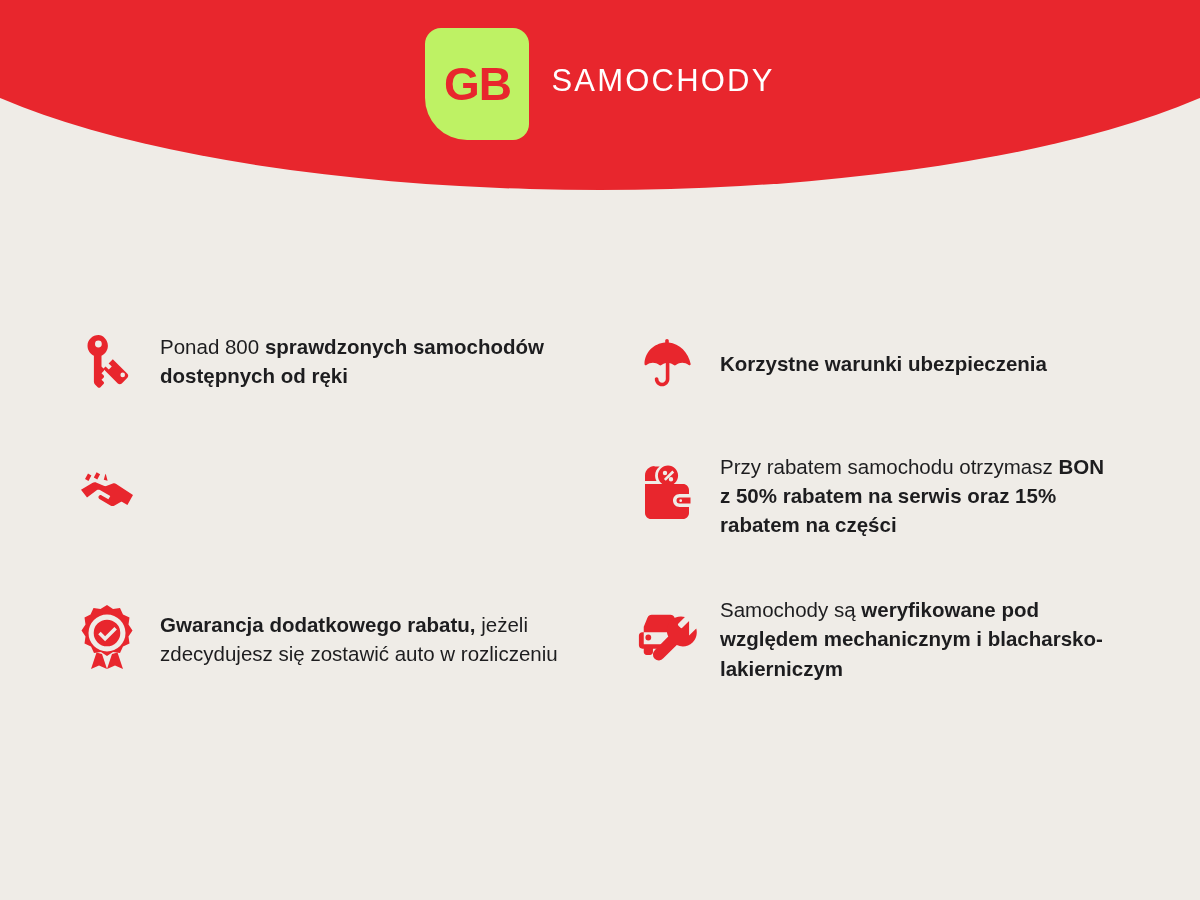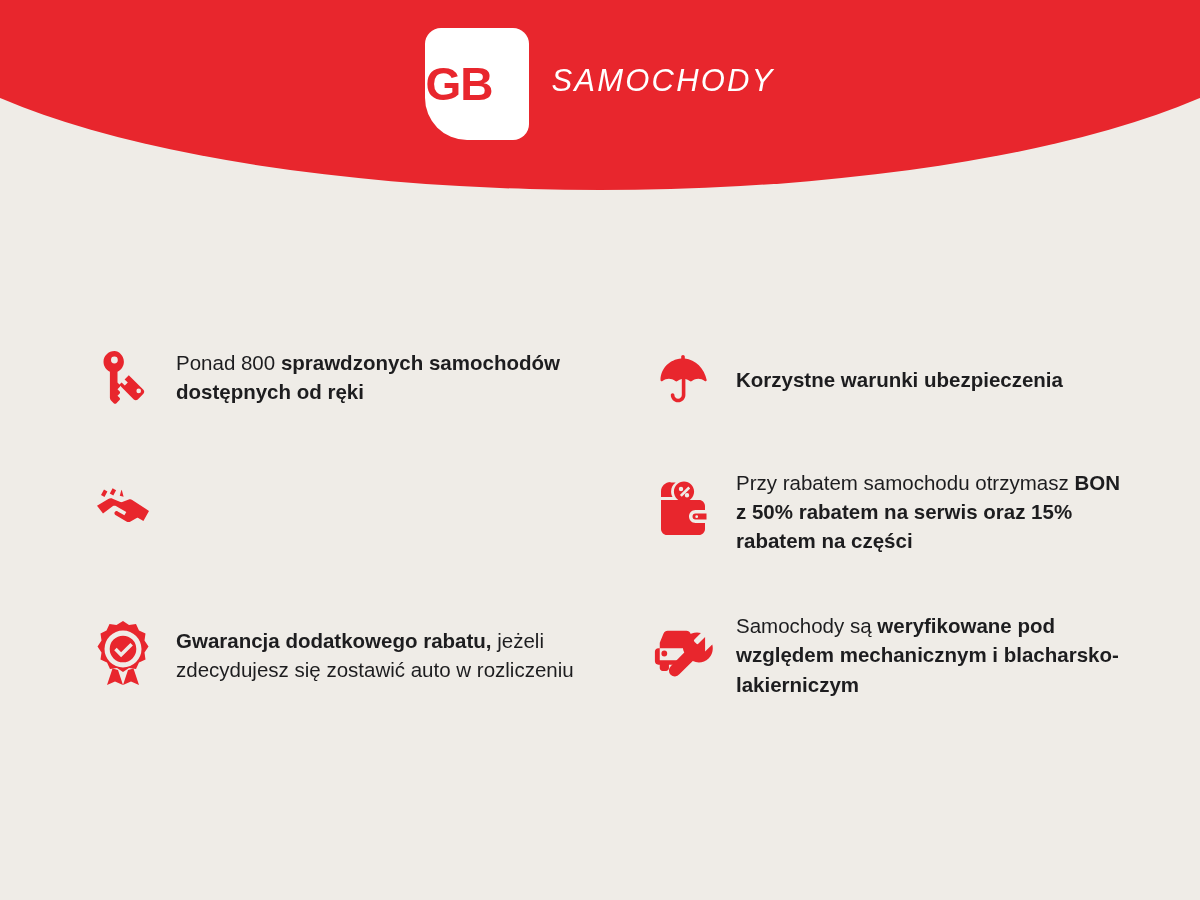--- a/index.html
+++ b/index.html
@@ -40,62 +40,60 @@
     left: 0;
     width: 1200px;
     display: flex;
     align-items: center;
     justify-content: center;
     gap: 22px;
   }
   .logo-badge {
     width: 104px;
     height: 112px;
-    background: #ffffff;
+    background: #bef264;
     border-radius: 16px 16px 16px 42px;
     display: flex;
     align-items: center;
-    justify-content: flex-start;
+    justify-content: center;
     box-shadow: 0 0 0 0 rgba(0,0,0,0);
   }
   .logo-badge .gb {
     font-family: "Liberation Sans", sans-serif;
     font-weight: bold;
     font-size: 46px;
     letter-spacing: -1px;
     color: #e8262d;
   }
   .brand-text {
     color: #ffffff;
     line-height: 1.06;
     padding-bottom: 6px;
   }
   .brand-line1 {
     font-size: 31px;
     letter-spacing: 2.2px;
     font-weight: normal;
-    font-style: italic;
   }
   .brand-line2 {
     font-size: 31px;
     letter-spacing: 2.2px;
     font-weight: bold;
   }
 
   
   .features {
     position: absolute;
     top: 330px;
-    left: 92px;
+    left: 76px;
     width: 1030px;
     display: grid;
     grid-template-columns: 500px 470px;
     column-gap: 60px;
     row-gap: 52px;
-    margin-top: 16px;
   }
   .feature {
     display: flex;
     align-items: flex-start;
     gap: 22px;
   }
   .feature .icon {
     flex: 0 0 62px;
     width: 62px;
     height: 66px;

